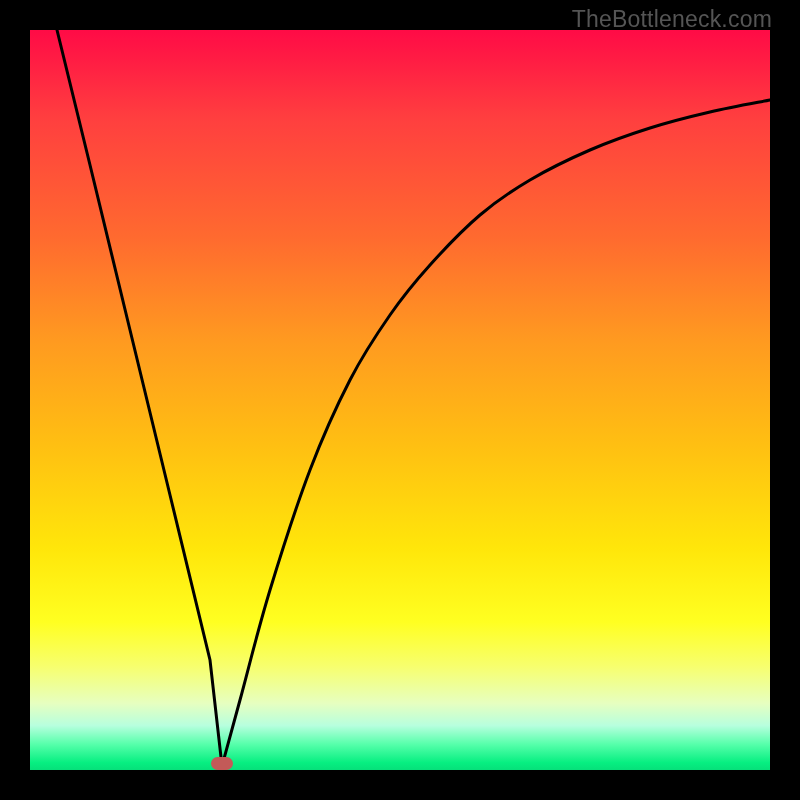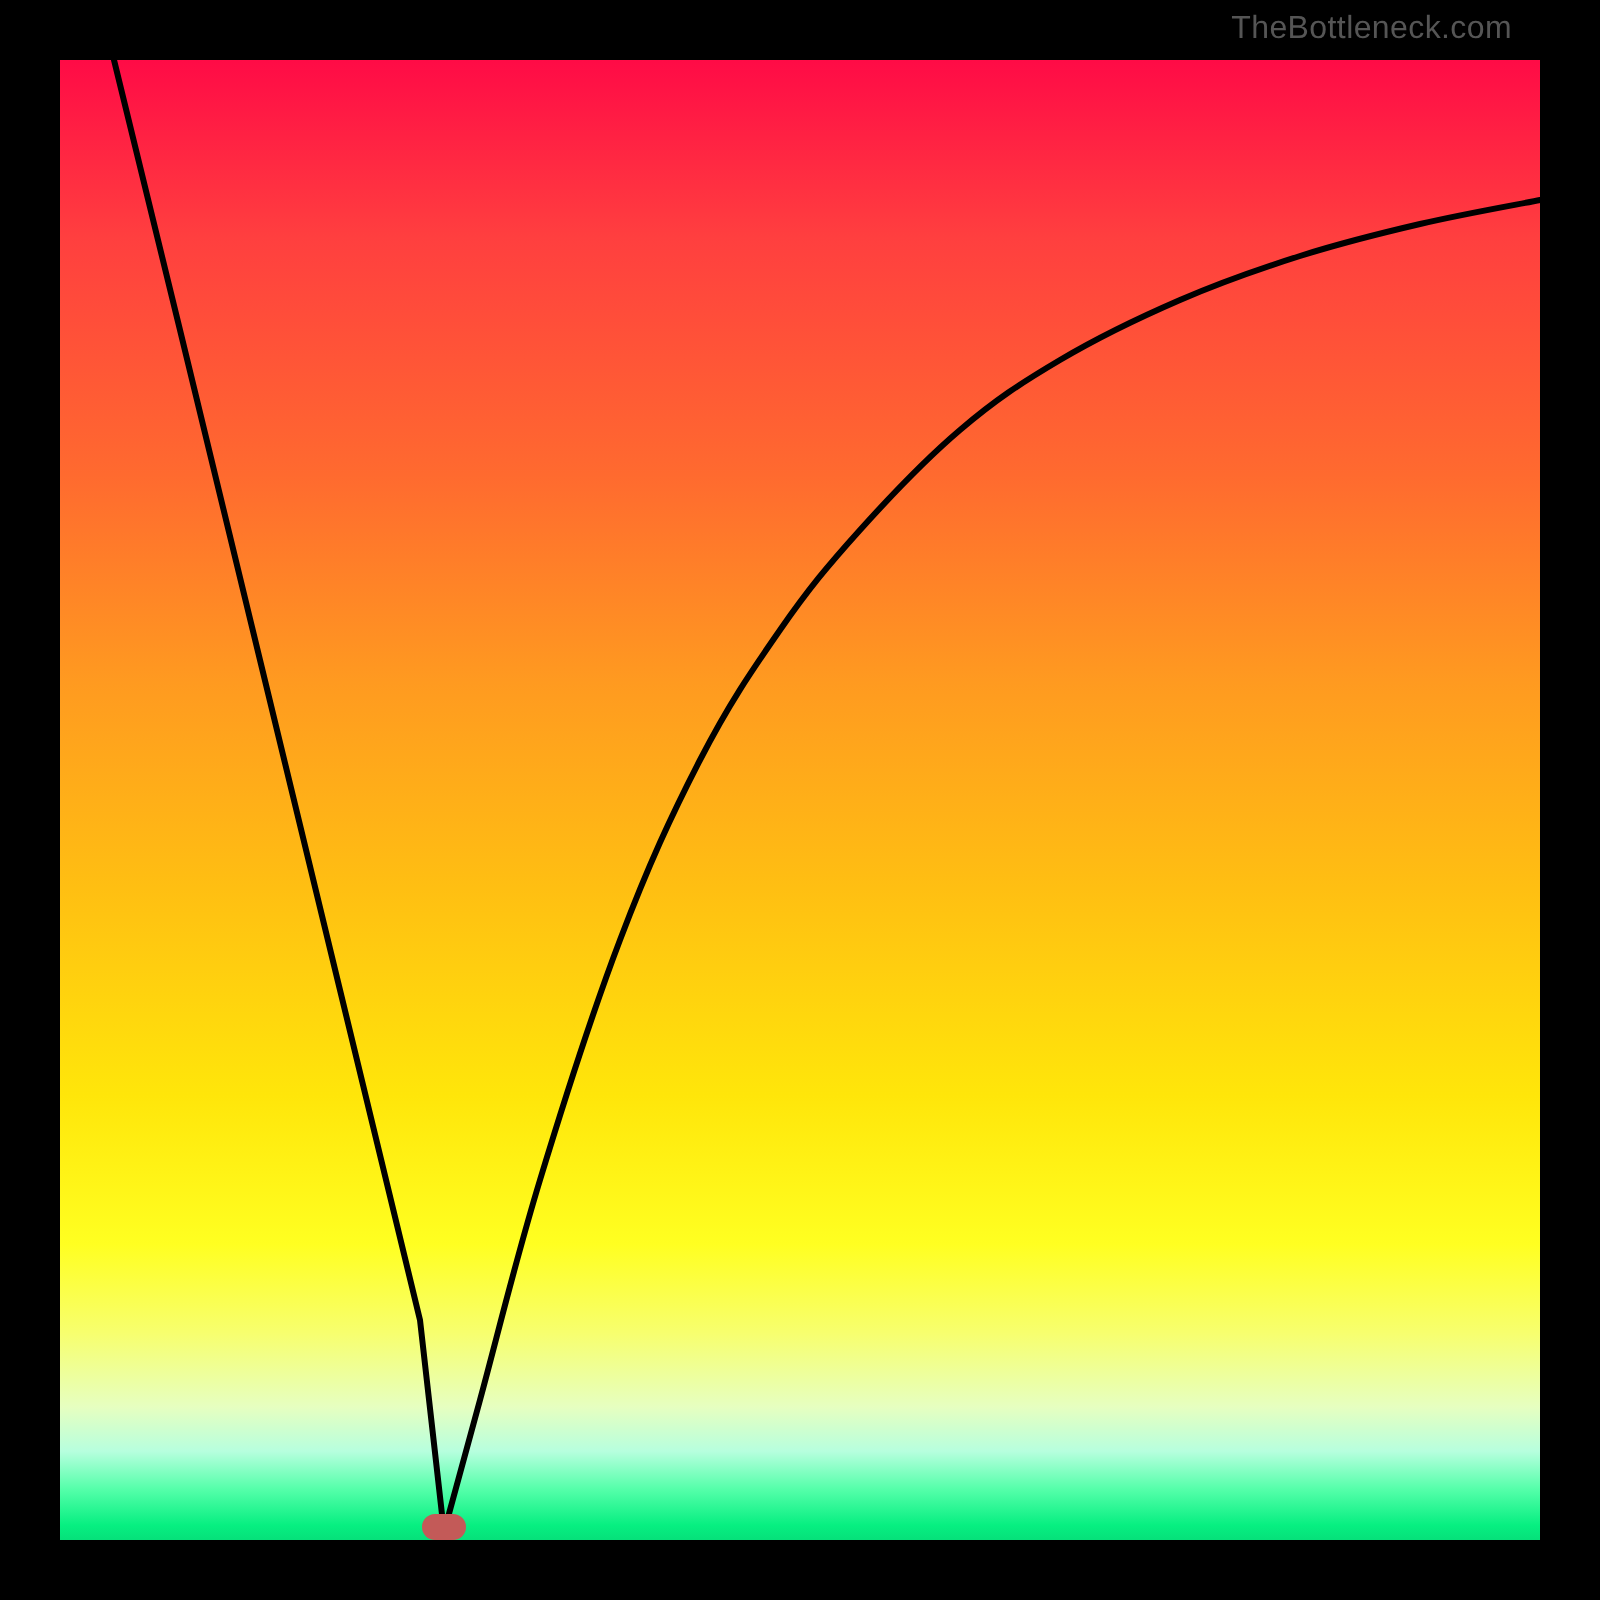--- a/index.html
+++ b/index.html
@@ -29,23 +29,23 @@
       #e6ffc0 91%,
       #b7ffde 94%,
       #57ffab 96.5%,
       #07ef81 99%,
       #06e07a 100%
     );
   }
   .watermark {
     position: absolute;
     top: 6px;
-    right: 44px;
+    right: 28px;
     color: #555;
-    font-size: 16px;
+    font-size: 23px;
     font-weight: 500;
     letter-spacing: 0.2px;
   }
   svg.curve {
     position: absolute;
     left: 0;
     top: 0;
     width: 740px;
     height: 740px;
     overflow: visible;

